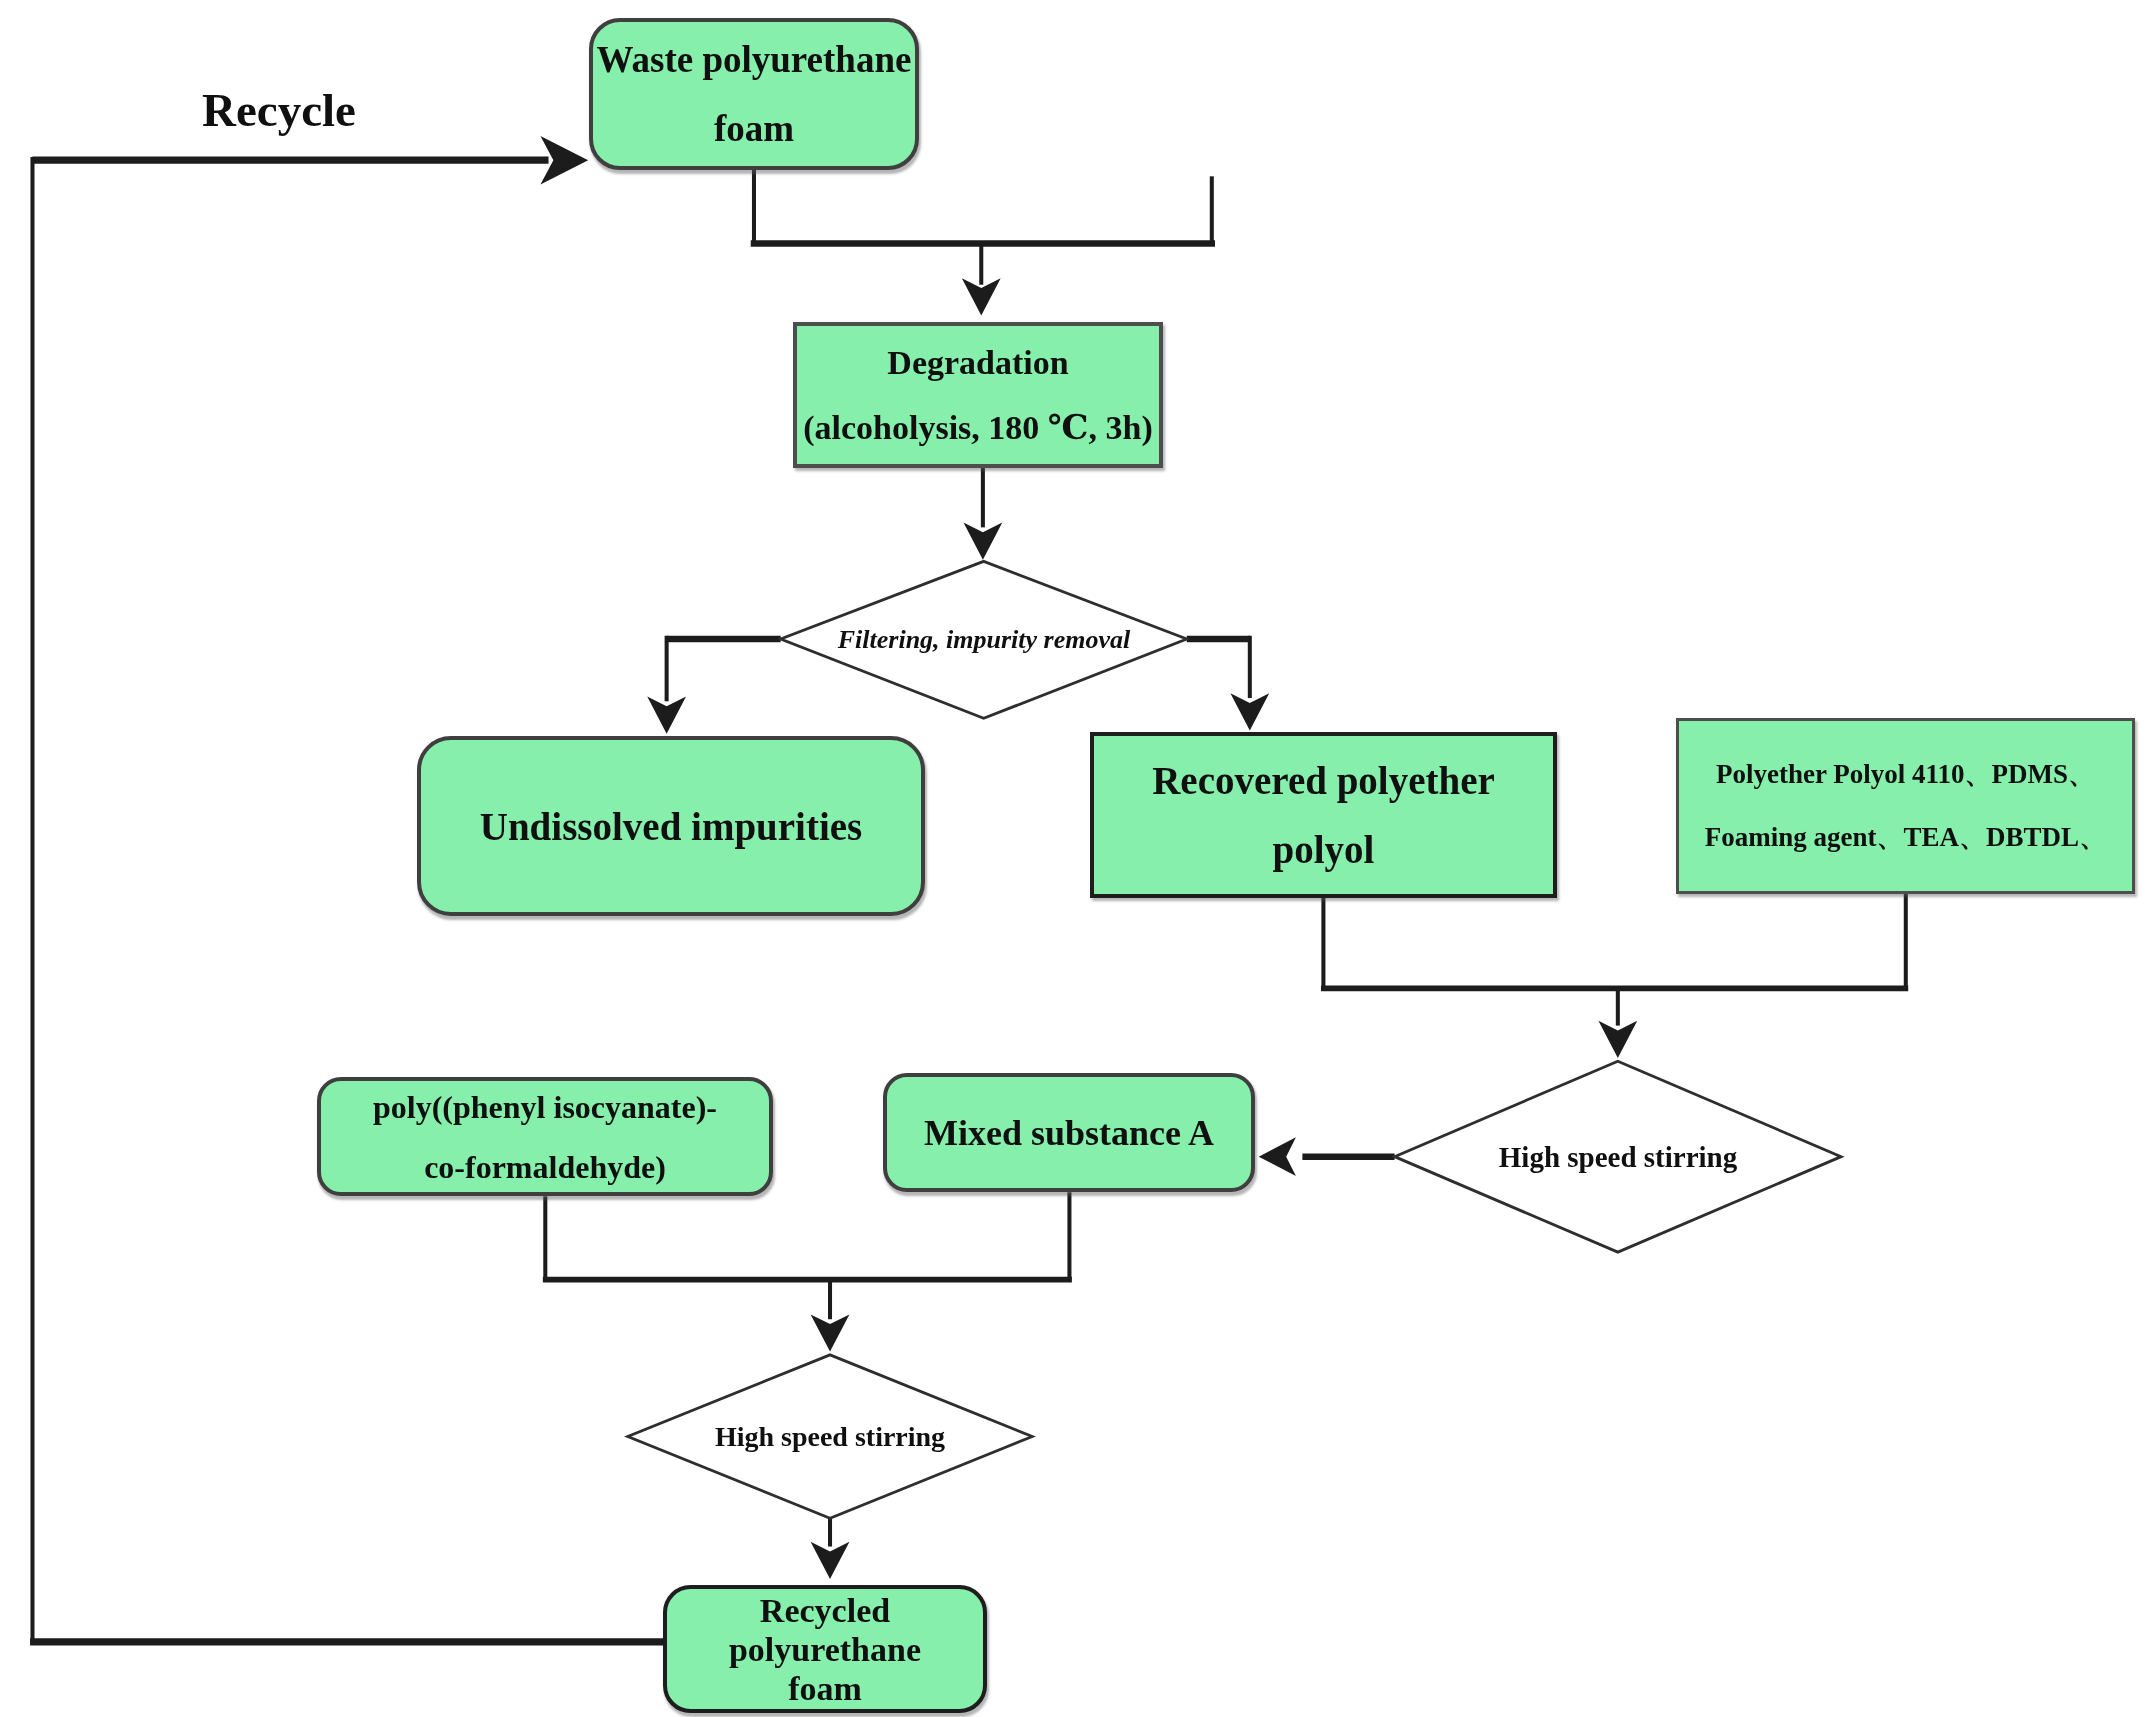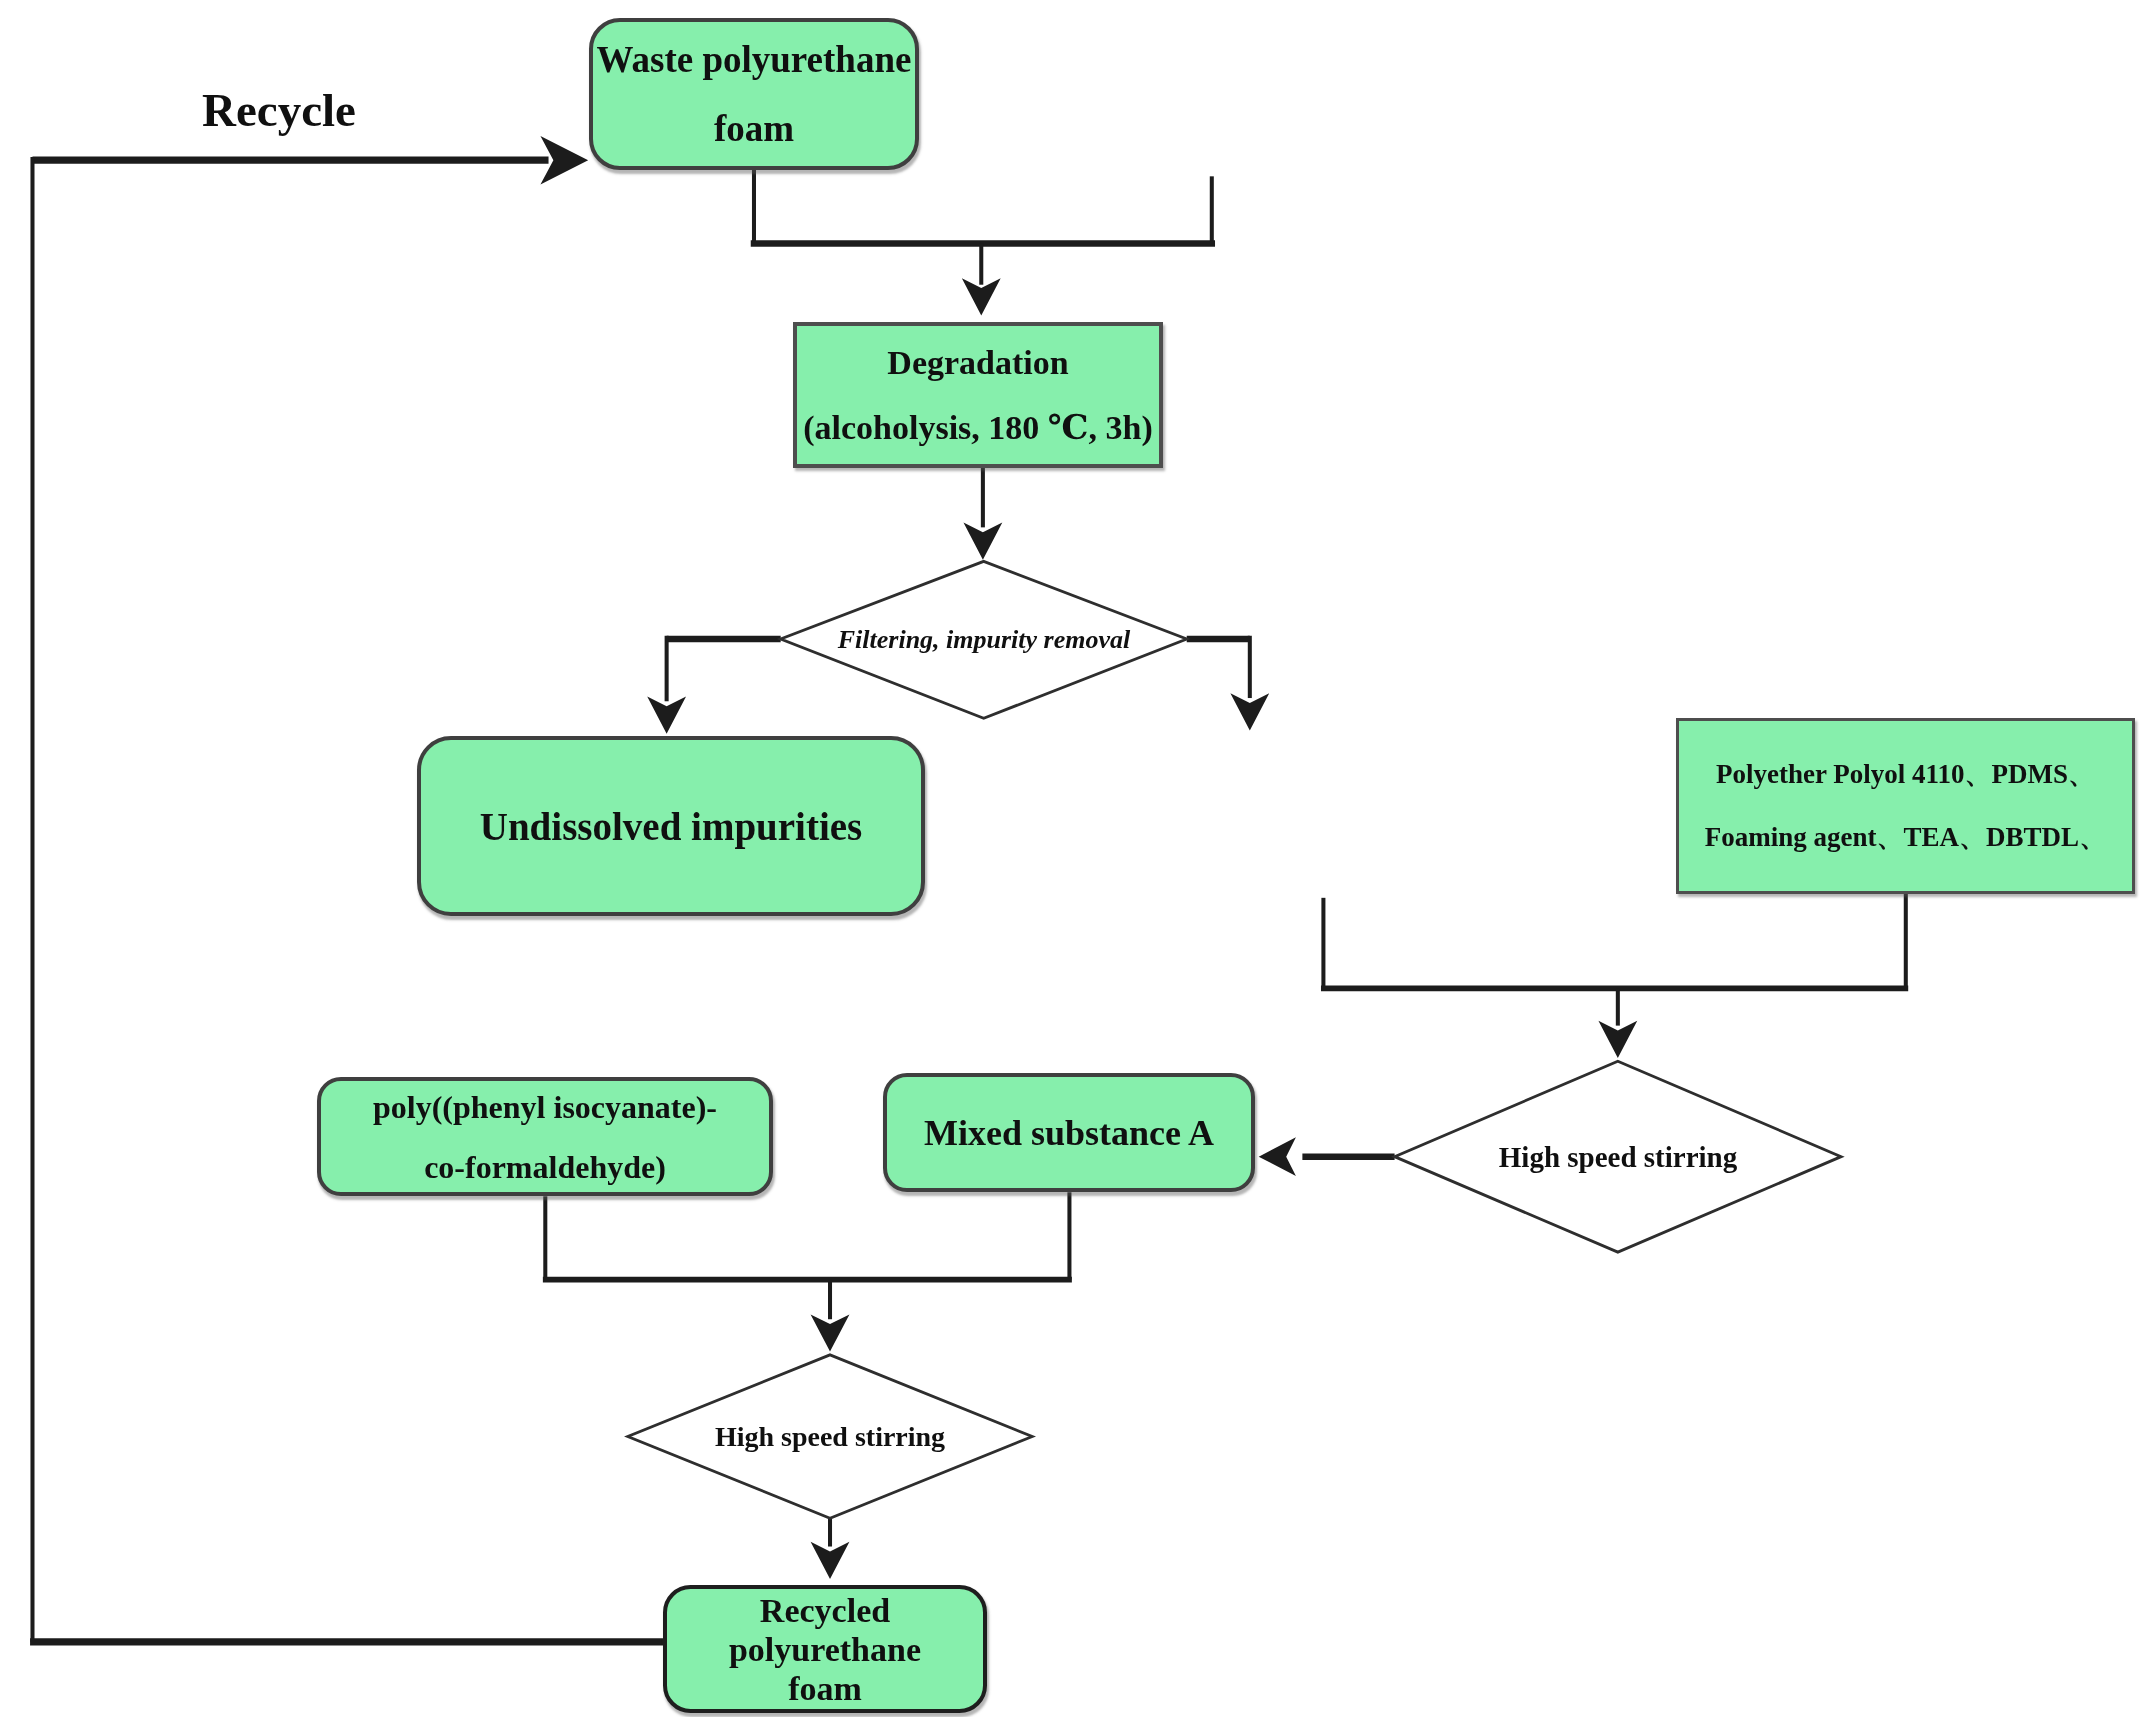--- a/index.html
+++ b/index.html
@@ -110,20 +110,24 @@
     <span class="ln" style="line-height:65px;">Degradation</span>
     <span class="ln" style="line-height:65px;">(alcoholysis, 180 ℃, 3h)</span>
   </div>
 
   <span class="dlabel" style="left:984px;top:640px;font-size:26px;font-style:italic;">Filtering, impurity removal</span>
 
   <div class="node" style="left:417px;top:736px;width:508px;height:180px;border-radius:34px;font-size:39px;">
     <span class="ln">Undissolved impurities</span>
   </div>
 
+  <div class="node" style="left:1090px;top:732px;width:467px;height:166px;border-radius:0;border-width:4.9px;border-color:#1e1e1e;font-size:39px;">
+    <span class="ln" style="line-height:69px;">Recovered polyether</span>
+    <span class="ln" style="line-height:69px;">polyol</span>
+  </div>
 
   <div class="node" style="left:1676px;top:718px;width:459px;height:176px;border-radius:0;border-width:3.2px;border-color:#4e4e4e;font-size:27px;">
     <span class="ln" style="line-height:63px;">Polyether Polyol 4110、PDMS、</span>
     <span class="ln" style="line-height:63px;">Foaming agent、TEA、DBTDL、</span>
   </div>
 
   <span class="dlabel" style="left:1618px;top:1157px;font-size:29px;">High speed stirring</span>
 
   <div class="node" style="left:317px;top:1077px;width:456px;height:119px;border-radius:24px;font-size:32px;">
     <span class="ln" style="line-height:60px;">poly((phenyl isocyanate)-</span>

